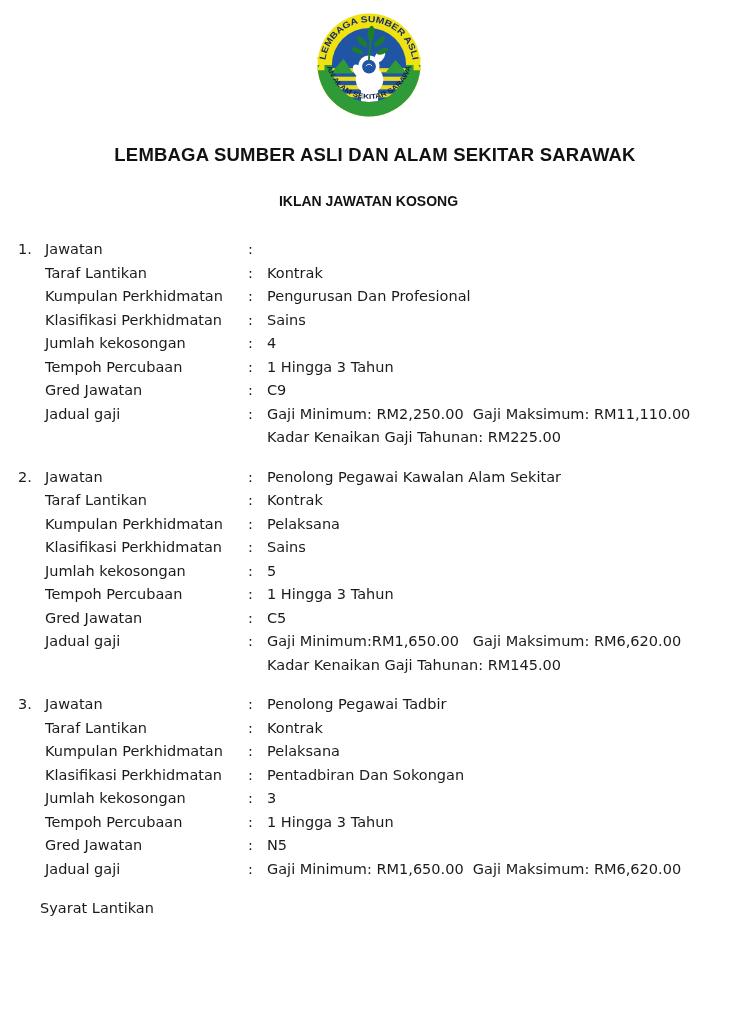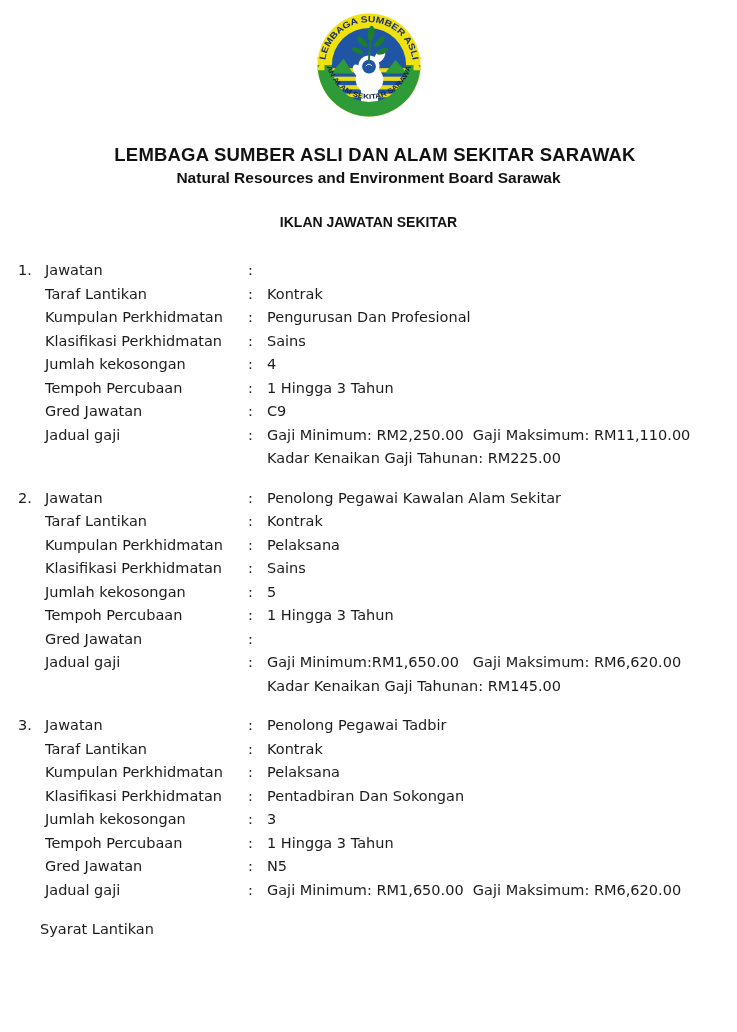--- a/index.html
+++ b/index.html
@@ -97,22 +97,21 @@
       <text font-family="Liberation Sans, sans-serif" font-size="16.5" font-weight="bold" fill="#1b2c6e">
         <textPath href="#arcTop" startOffset="50%" text-anchor="middle" textLength="238" lengthAdjust="spacingAndGlyphs">LEMBAGA SUMBER ASLI</textPath>
       </text>
       <text font-family="Liberation Sans, sans-serif" font-size="13" font-weight="bold" fill="#12234a">
         <textPath href="#arcBot" startOffset="50%" text-anchor="middle" textLength="238" lengthAdjust="spacingAndGlyphs">DAN ALAM SEKITAR SARAWAK</textPath>
       </text>
     </svg>
   </div>
 
   <h1 class="hdr">LEMBAGA SUMBER ASLI DAN ALAM SEKITAR SARAWAK</h1>
-  <h2 class="hdr">Natural Resources and Environment Board Sarawak</h2>
-  <h3 class="hdr">IKLAN JAWATAN SEKITAR</h3>
+  <h3 class="hdr">IKLAN JAWATAN KOSONG</h3>
 
   <main id="jobs">
   <div class="job">
     <div class="rows">
   <div class="row">
     <span class="num">1.</span>
     <span class="label">Jawatan</span>
     <span class="colon">:</span>
   </div>
 
@@ -215,20 +214,21 @@
     <span class="num"></span>
     <span class="label">Tempoh Percubaan</span>
     <span class="colon">:</span>
     <span class="value">1 Hingga 3 Tahun</span>
   </div>
 
   <div class="row">
     <span class="num"></span>
     <span class="label">Gred Jawatan</span>
     <span class="colon">:</span>
+    <span class="value">C5</span>
   </div>
 
   <div class="row">
     <span class="num"></span>
     <span class="label">Jadual gaji</span>
     <span class="colon">:</span>
     <span class="value">Gaji Minimum:RM1,650.00   Gaji Maksimum: RM6,620.00</span>
   </div>
 
   <div class="row">

